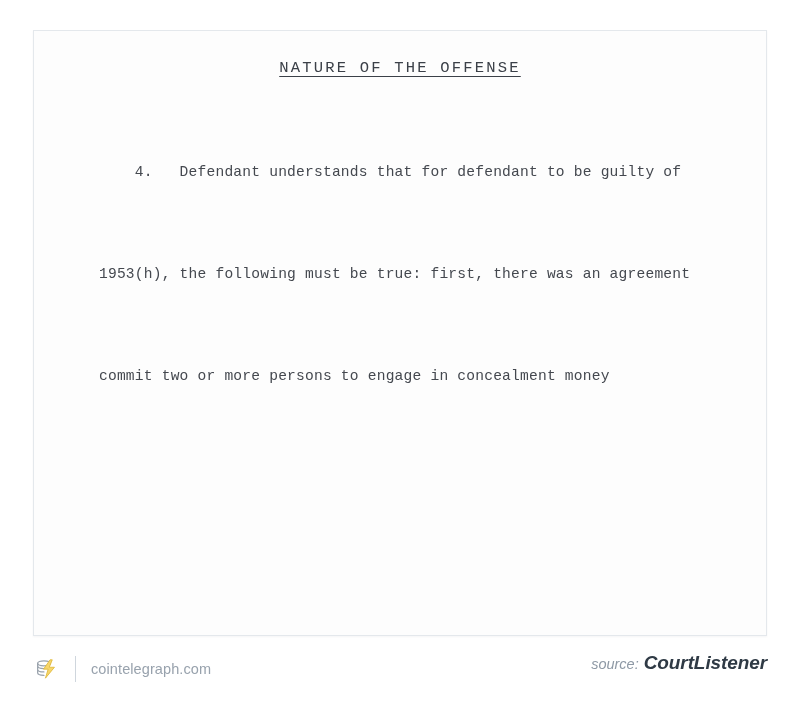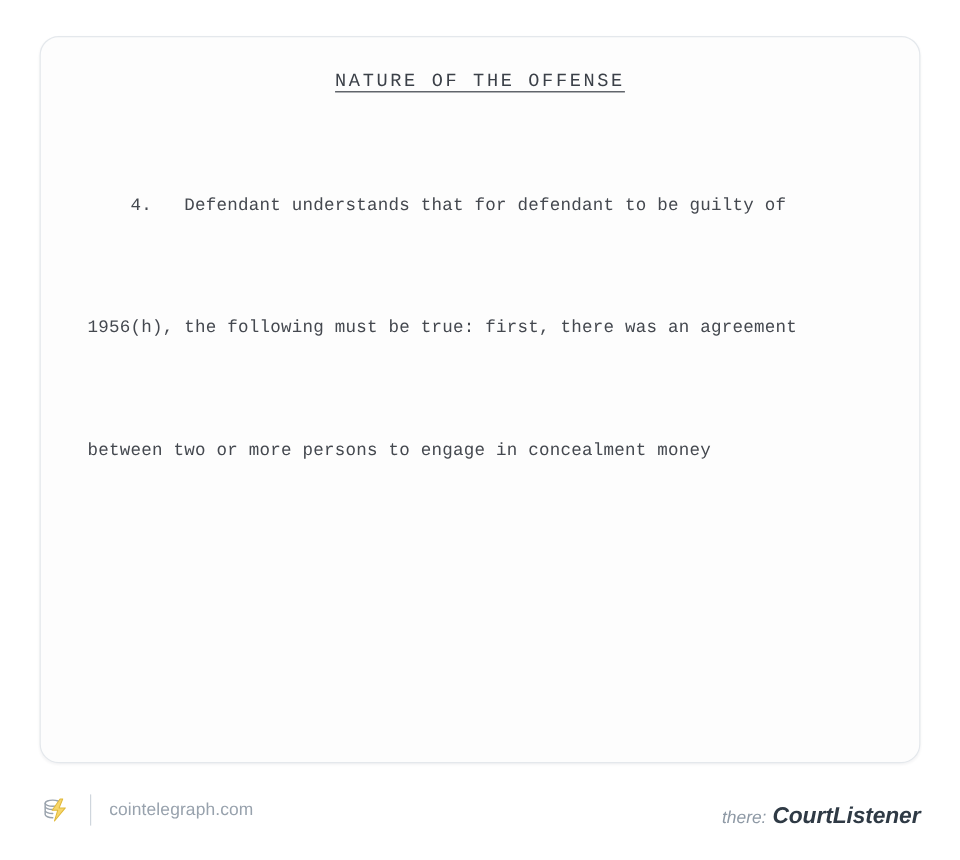--- a/index.html
+++ b/index.html
@@ -27,21 +27,21 @@
   
   .doc-card {
     position: absolute;
     left: 33px;
     top: 30px;
     width: 734px;
     height: 606px;
     box-sizing: border-box;
     background: #fdfdfd;
     border: 1px solid #e4e8ec;
-    border-radius: 16px;
+    border-radius: 0;
     box-shadow: 0 1px 2px rgba(20,30,50,0.045);
     overflow: hidden;
   }
 
   .doc-inner {
     position: absolute;
     left: 0;
     top: 0;
     right: 0;
     bottom: 0;
@@ -75,31 +75,32 @@
     letter-spacing: 0.2px;
     white-space: pre;
     margin-top: 2px;
     padding-left: 21px;
   }
 
   .doc-line {
     display: block;
     white-space: pre;
     height: 34px;
+    margin-left: 26px;
   }
 
   
   .footer {
     position: absolute;
     left: 33px;
     top: 652px;
     width: 734px;
     height: 40px;
     display: flex;
-    align-items: flex-end;
+    align-items: flex-start;
     justify-content: space-between;
     gap: 20px;
   }
 
   .footer-left {
     display: flex;
     align-items: center;
     height: 34px;
   }
 
@@ -156,22 +157,22 @@
 
   <div class="doc-card">
     <div class="doc-inner">
 
       <div class="doc-title-wrap">
         <span class="doc-title">NATURE OF THE OFFENSE</span>
       </div>
 
       <div class="doc-body">
         <span class="doc-line">    4.   Defendant understands that for defendant to be guilty of</span>
-        <span class="doc-line">1956(h), the following must be true: first, there was an agreement</span>
-        <span class="doc-line">between two or more persons to engage in concealment money</span>
+        <span class="doc-line">1953(h), the following must be true: first, there was an agreement</span>
+        <span class="doc-line">commit two or more persons to engage in concealment money</span>
         
         
         
         
         
         
         
         
         
         
@@ -196,19 +197,19 @@
           <path d="M19.5 5.5 L12.0 16.2 L17.3 16.2 L14.2 26.5 L24.5 14.0 L18.6 14.0 L22.0 5.5 Z" fill="#f7d66b" stroke="#e0b93c" stroke-width="1" stroke-linejoin="round"></path>
         </svg>
       </span>
 
       <span class="footer-divider"></span>
 
       <span class="brand-url">cointelegraph.com</span>
     </div>
 
     <div class="footer-right">
-      <span class="source-label">there:</span>
+      <span class="source-label">source:</span>
       <span class="source-name">CourtListener</span>
     </div>
 
   </div>
 
 </div>
 
 </body></html>

